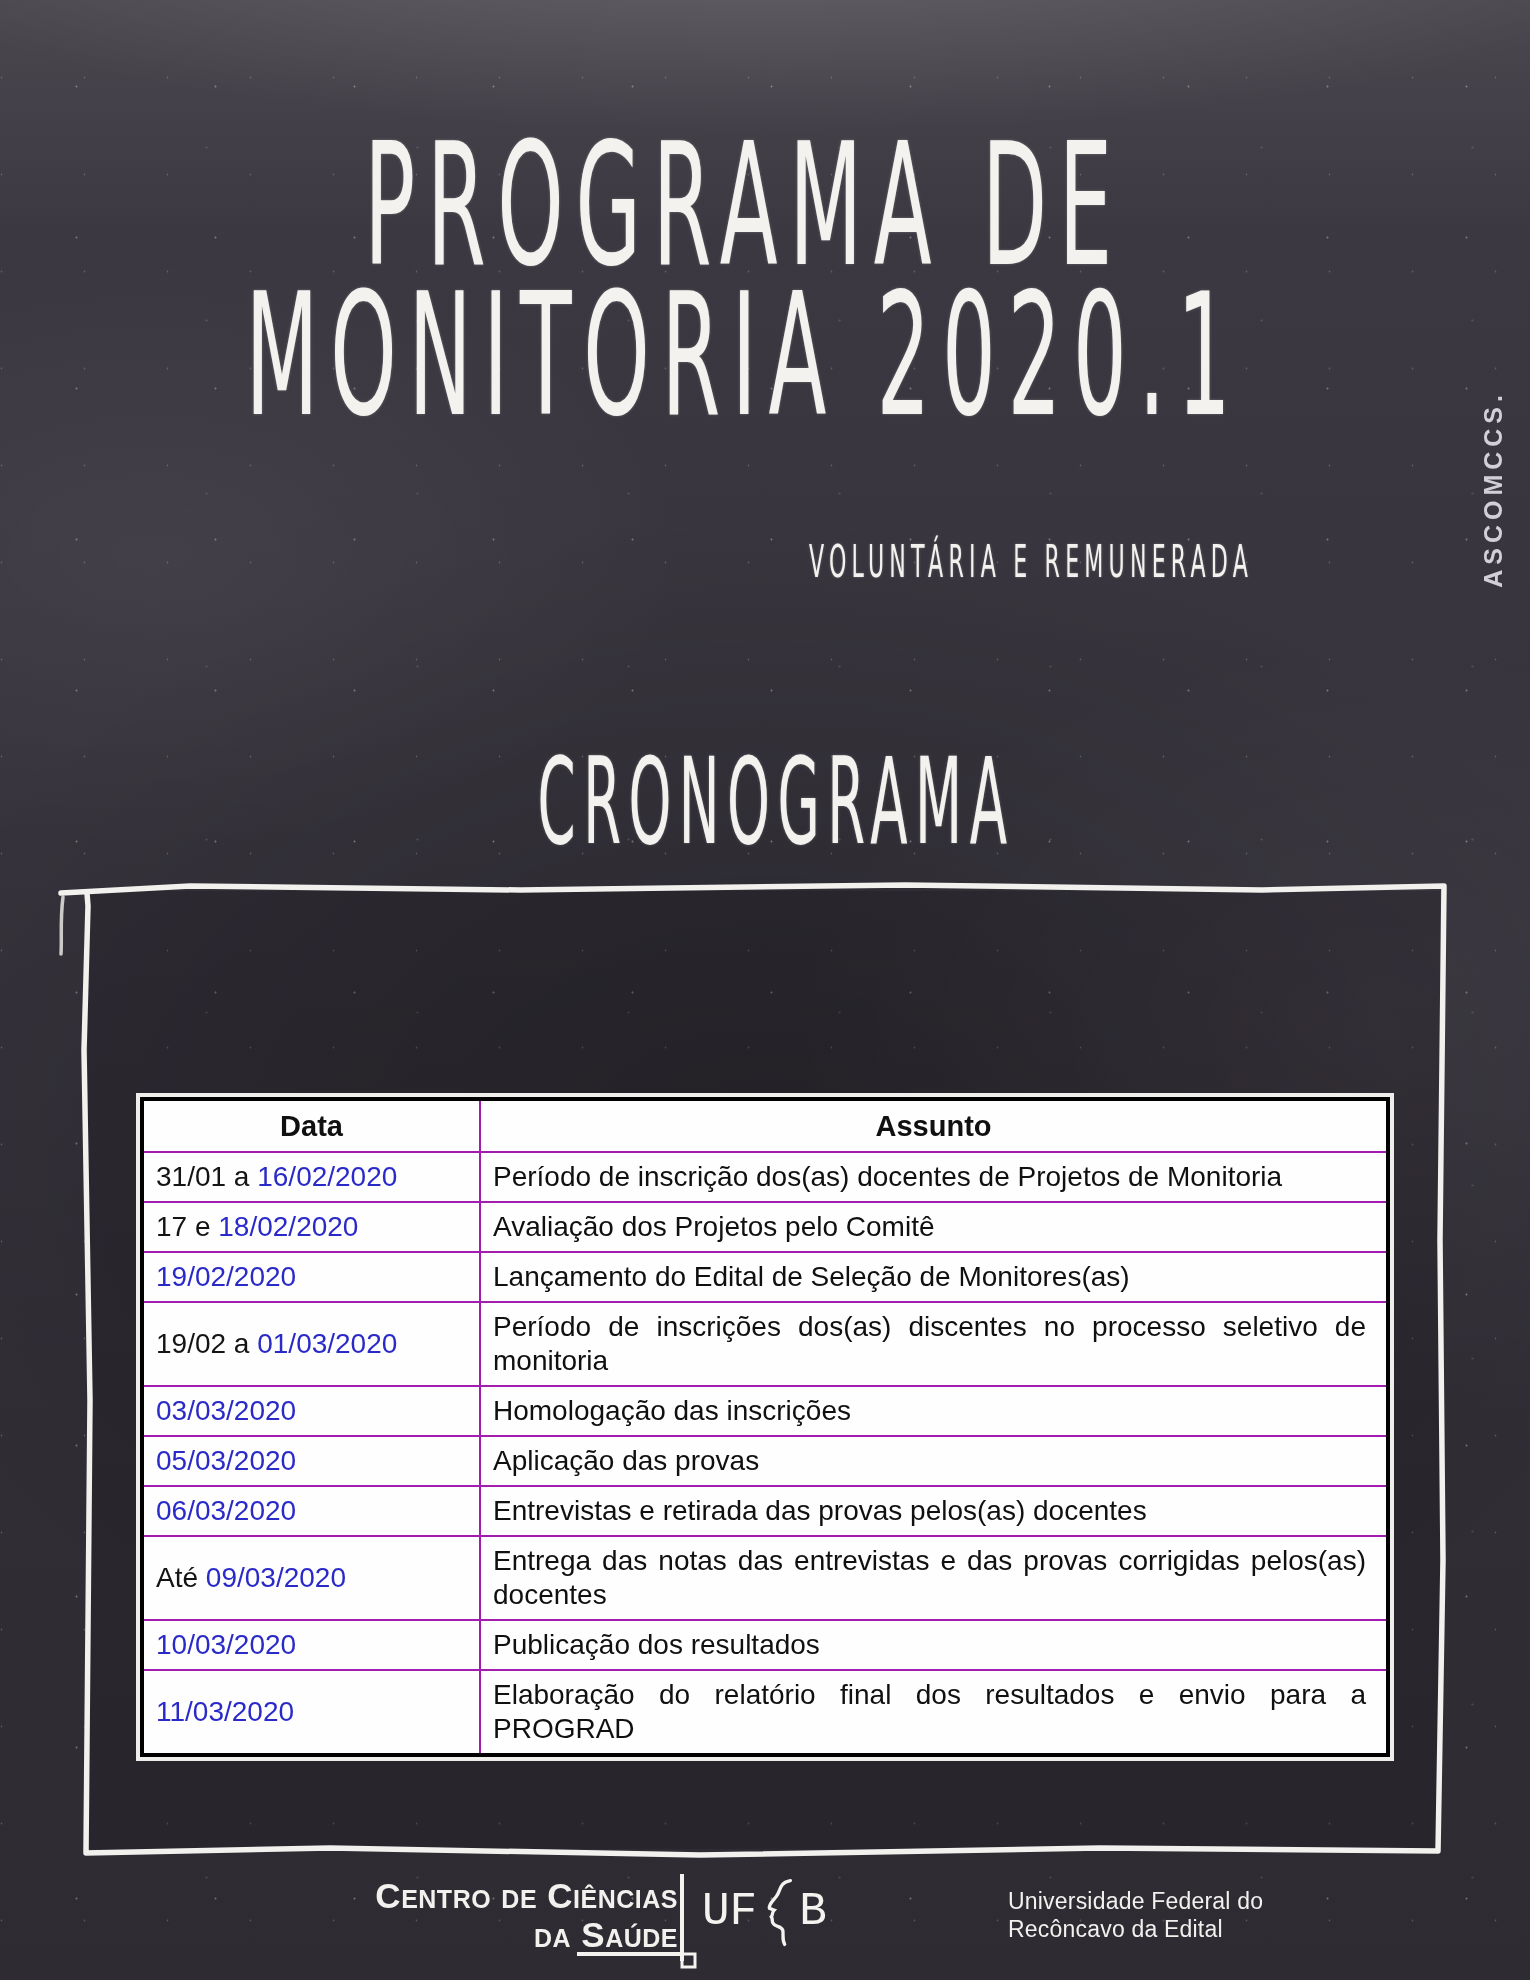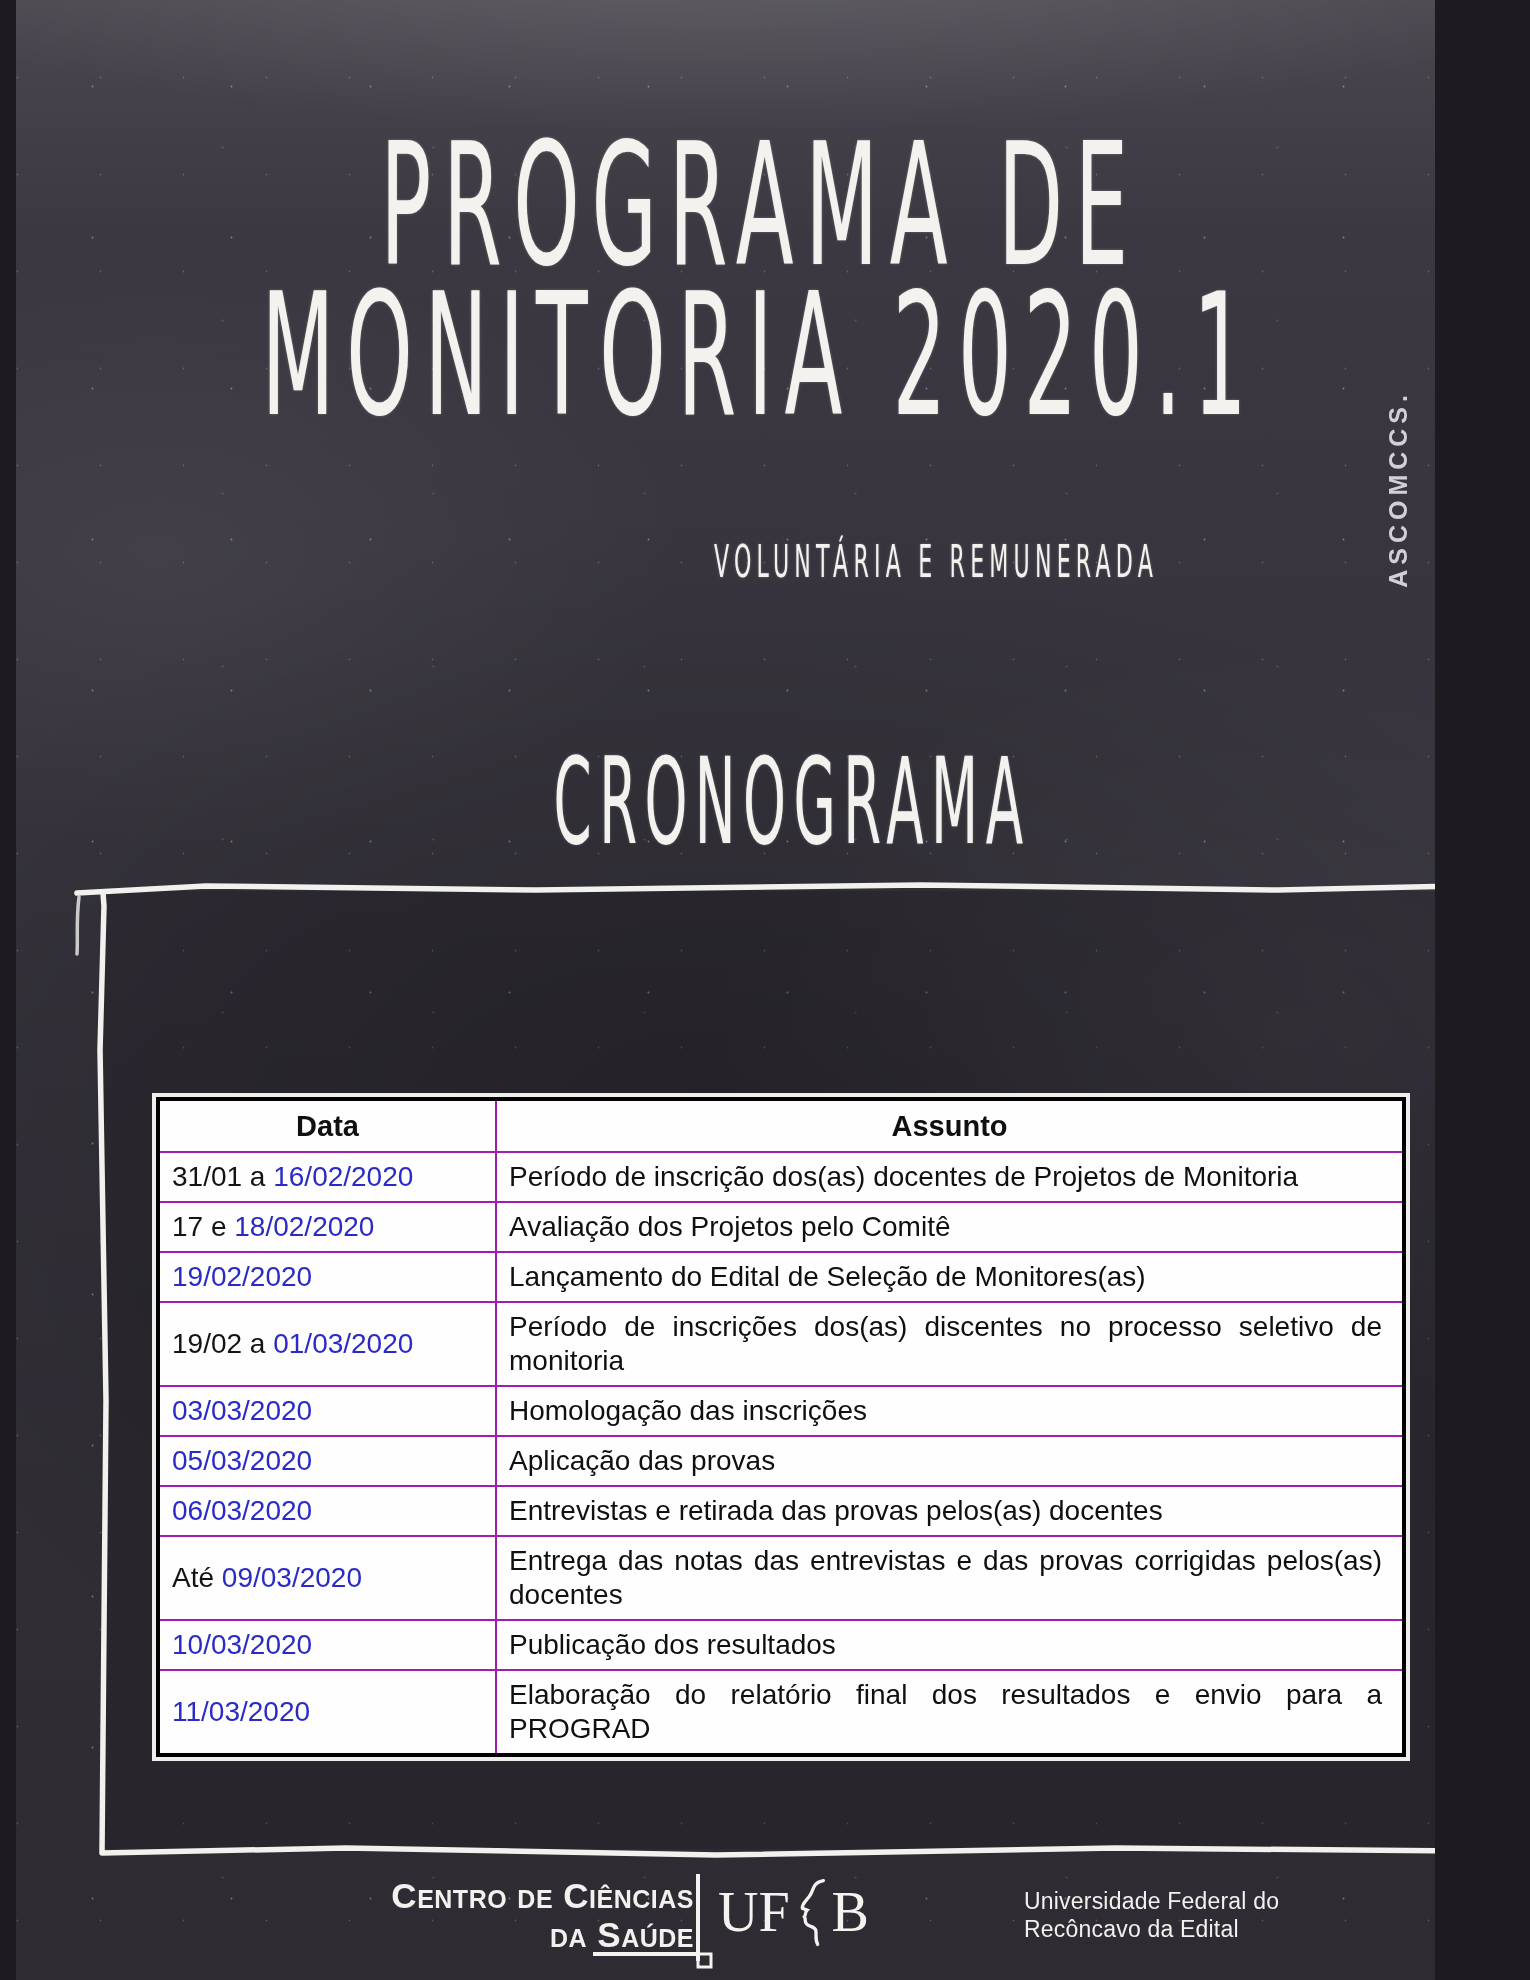--- a/index.html
+++ b/index.html
@@ -1,25 +1,24 @@
 <!DOCTYPE html>
 <html><head>
 <meta charset="utf-8">
 <style>
   html,body{margin:0;padding:0;background:#1d1b20;}
   .poster{
-    position:relative;width:1419px;height:1980px;overflow:hidden;
+    position:relative;width:1530px;height:1980px;overflow:hidden;
     font-family:"Liberation Sans",sans-serif;
     background:
       radial-gradient(1400px 320px at 50% -90px, rgba(255,255,255,0.16), transparent 70%),
       radial-gradient(900px 500px at 10% 28%, rgba(255,255,255,0.05), transparent 60%),
       radial-gradient(1000px 650px at 90% 52%, rgba(255,255,255,0.045), transparent 60%),
       radial-gradient(1300px 900px at 50% 58%, rgba(0,0,0,0.22), transparent 72%),
       linear-gradient(180deg,#4a474f 0%,#3b3841 12%,#36333c 40%,#302d35 75%,#2e2b33 100%);
-    margin-left: 16px;
   }
   .speckle{
     position:absolute;inset:0;opacity:.55;pointer-events:none;
     background-image:
       radial-gradient(rgba(255,255,255,0.55) 0.6px, transparent 1.4px),
       radial-gradient(rgba(255,255,255,0.35) 0.5px, transparent 1.2px),
       radial-gradient(rgba(255,255,255,0.22) 0.8px, transparent 1.7px);
     background-size:139px 151px, 83px 97px, 211px 173px;
     background-position:7px 11px, 43px 29px, 101px 61px;
   }
@@ -73,21 +72,21 @@
   .date-prefix{color:#141414;}
 
   .org{
     position:absolute;left:308px;top:1876px;width:370px;text-align:right;
     color:#f2f1ee;font-weight:700;font-variant:small-caps;
     font-size:35px;line-height:39px;letter-spacing:0.5px;
   }
   .logo-lines{position:absolute;left:550px;top:1866px;width:170px;height:110px;}
   .ufrb{
     position:absolute;left:702px;top:1876px;display:flex;align-items:flex-start;
-    color:#f4f3ef;font-family:Liberation Serif, serif;font-size:56px;line-height:72px;
+    color:#f4f3ef;font-family:Liberation Mono, monospace;font-size:46px;line-height:72px;
   }
   .ufrb .face{width:40px;height:72px;margin:0 1px;}
   .uni{
     position:absolute;left:1008px;top:1887px;color:#f2f1ee;
     font-size:23px;line-height:28px;font-weight:400;letter-spacing:0.2px;
   }
 </style>
 </head>
 <body>
 

